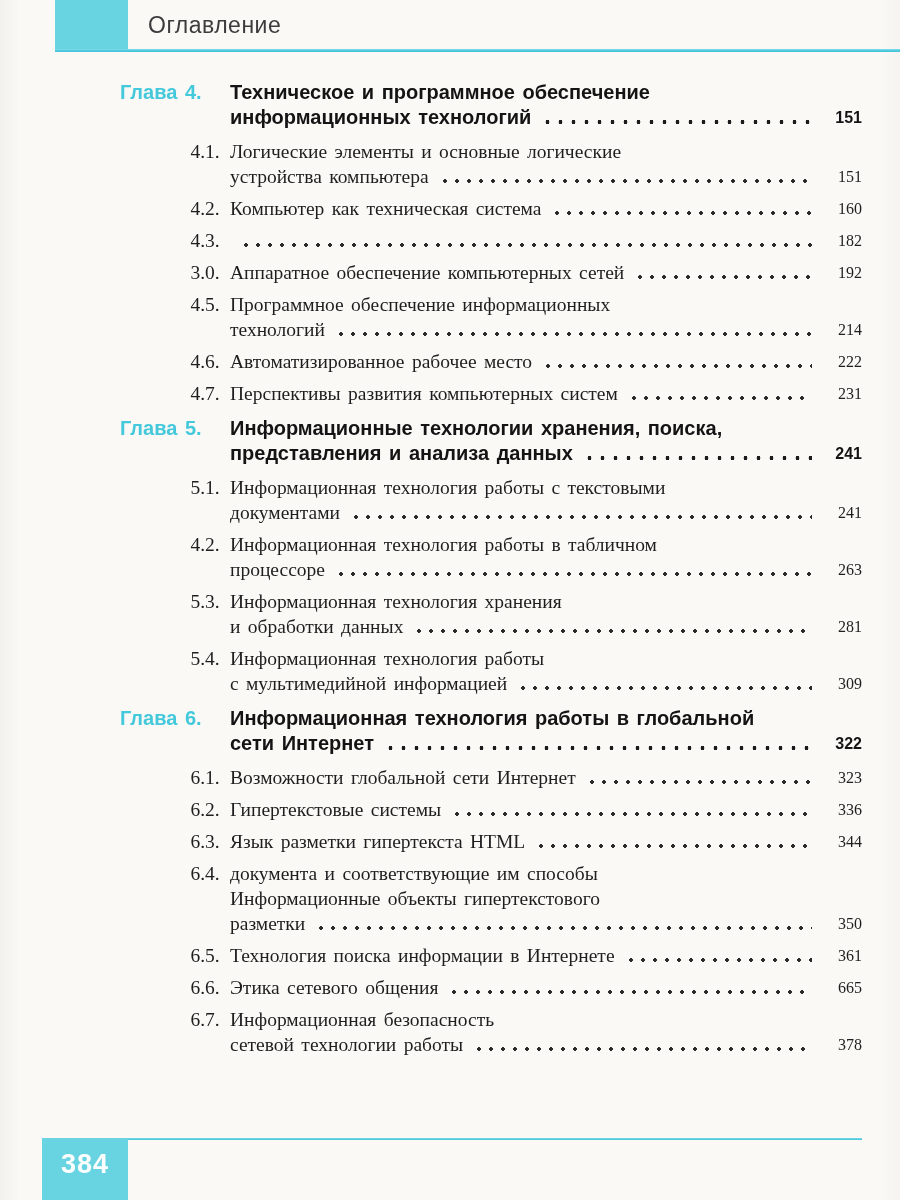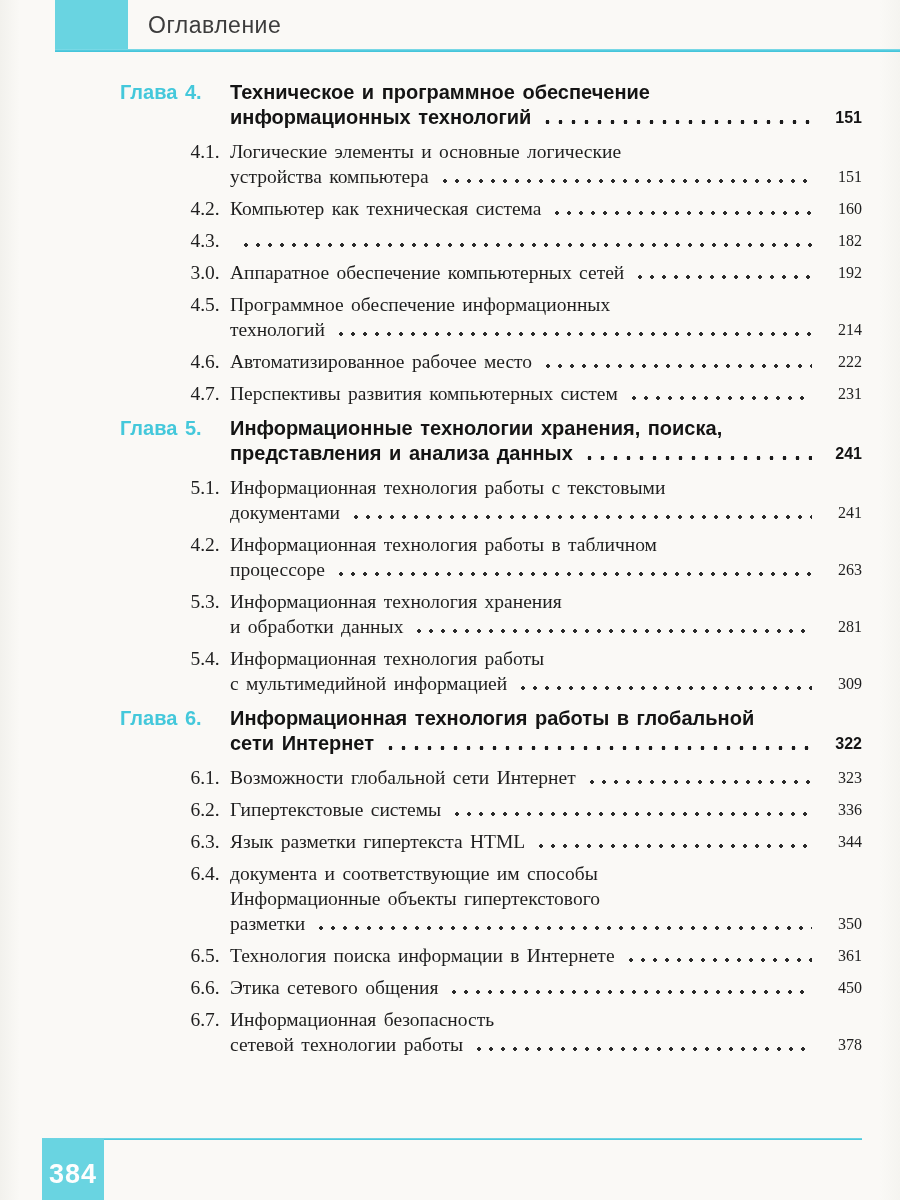--- a/index.html
+++ b/index.html
@@ -113,25 +113,25 @@
   .footer-rule {
     position: absolute;
     left: 42px; top: 1138px;
     width: 820px; height: 2px;
     background: linear-gradient(180deg, #7cdae7 0%, #3fc3d9 100%);
   }
 
   .page-number-badge {
     position: absolute;
     left: 42px; top: 1139px;
-    width: 62px; height: 61px;
+    width: 86px; height: 61px;
     background: #69d4e1;
     display: flex;
     justify-content: center;
-    align-items: center;
+    align-items: flex-start;
     padding-top: 10px;
   }
 
   .page-number-badge span {
     font-family: "Liberation Sans", sans-serif;
     font-weight: bold;
     font-size: 27px;
     letter-spacing: 1px;
     color: #fdfefe;
   }
@@ -352,21 +352,21 @@
               <span class="page-num">361</span>
             </div>
           </div>
         </div>
         <div class="entry">
           <span class="entry-num">6.6.</span>
           <div class="entry-body">
             <div class="line last-line">
               <span class="line-text">Этика сетевого общения</span>
               <span class="leader"></span>
-              <span class="page-num">450</span>
+              <span class="page-num">665</span>
             </div>
           </div>
         </div>
         <div class="entry">
           <span class="entry-num">6.7.</span>
           <div class="entry-body">
             <div class="line">Информационная безопасность</div>
             <div class="line last-line">
               <span class="line-text">сетевой технологии работы</span>
               <span class="leader"></span>

